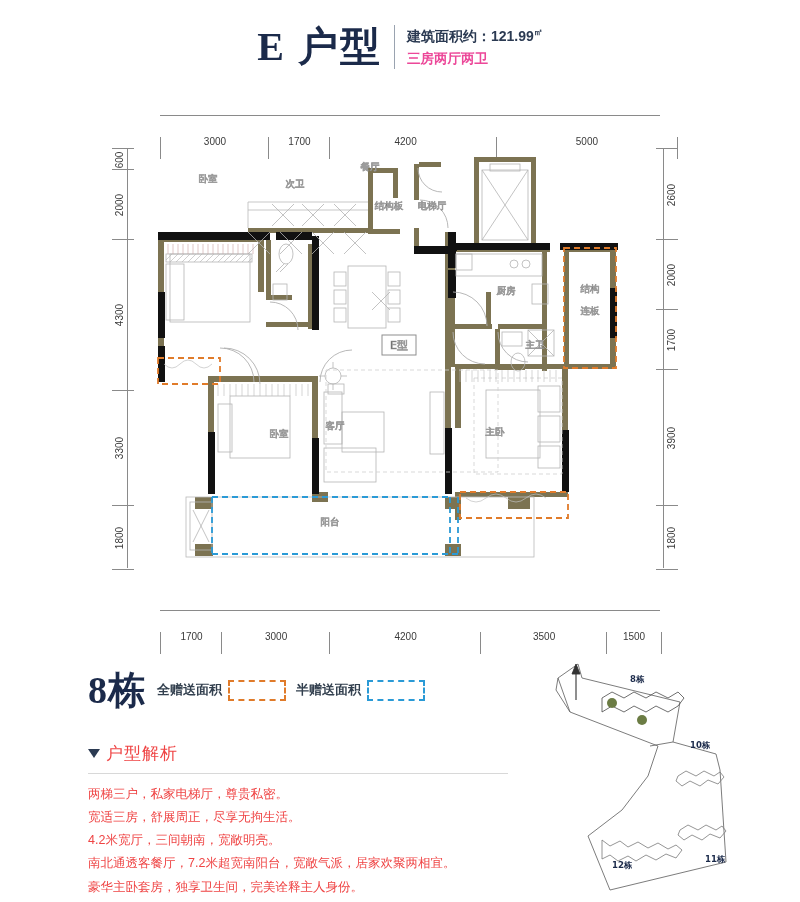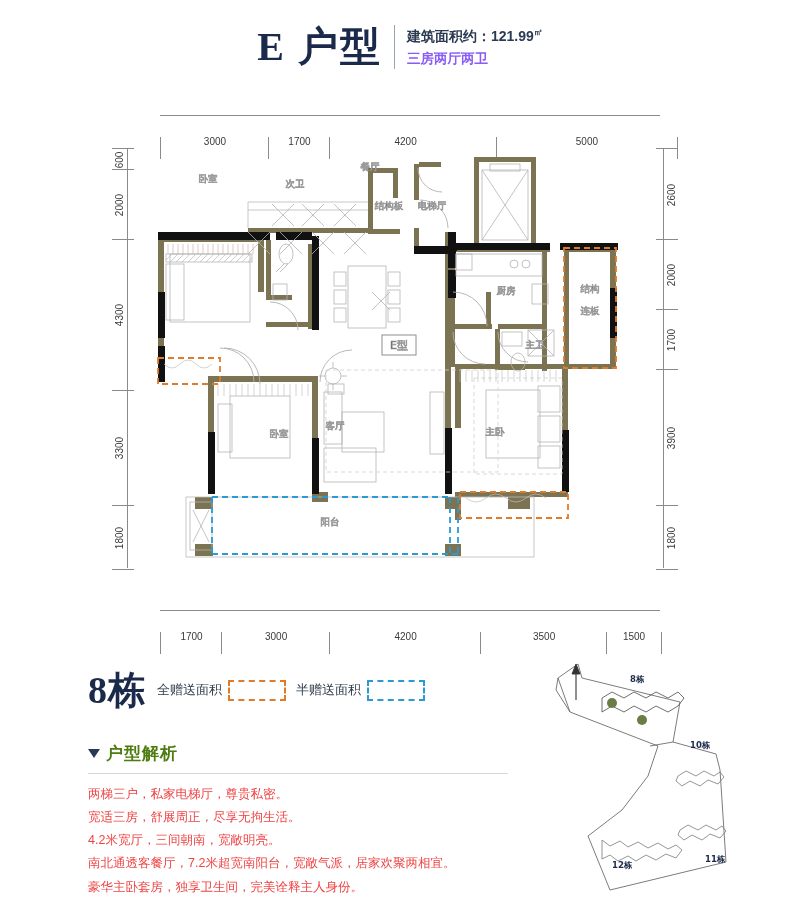--- a/index.html
+++ b/index.html
@@ -14,21 +14,21 @@
   .header{position:absolute;left:0;top:16px;width:800px;height:62px;
           display:flex;justify-content:center;align-items:center;}
   .hdr-inner{display:flex;align-items:center;gap:12px;justify-content:center;}
   .hdr-title{font-family:"Liberation Serif","DejaVu Serif",serif;
              font-size:40px;font-weight:700;color:#1b2a4a;letter-spacing:2px;
              line-height:1;white-space:nowrap;}
   .hdr-sep{width:1px;height:44px;background:#9aa3b0;}
   .hdr-right{display:flex;flex-direction:column;justify-content:center;gap:5px;}
   .hdr-area{font-size:14px;color:#2b3a52;font-weight:600;white-space:nowrap;}
   .hdr-area sup{font-size:9px;vertical-align:super;}
-  .hdr-rooms{font-size:13.5px;color:#8b5cf6;font-weight:600;white-space:nowrap;}
+  .hdr-rooms{font-size:13.5px;color:#ec4899;font-weight:600;white-space:nowrap;}
 
   
   .plan{position:absolute;left:100px;top:100px;width:600px;height:530px;}
 
   
   .dim-row{position:absolute;height:22px;}
   .dim-seg{position:absolute;top:0;height:22px;border-left:1px solid #8a8a8a;margin-top:37px;}
   .dim-seg:last-child{border-right:1px solid #8a8a8a;}
   .dim-line{position:absolute;left:0;right:0;top:15px;height:1px;background:#8a8a8a;}
   .dim-val{position:absolute;left:0;right:0;top:-1px;text-align:center;
@@ -46,31 +46,31 @@
   
   .fp{position:absolute;left:40px;top:32px;width:520px;height:450px;}
   .fp svg{display:block;}
 
   
   .legend{position:absolute;left:88px;top:660px;width:420px;height:60px;
           display:flex;align-items:center;gap:10px;}
   .bld{font-family:"Liberation Serif","DejaVu Serif",serif;font-size:38px;
        font-weight:700;color:#1b2a4a;line-height:1;letter-spacing:1px;}
   .leg-item{display:flex;align-items:center;gap:6px;}
-  .leg-lbl{font-size:13px;font-weight:400;color:#33404f;white-space:nowrap;}
+  .leg-lbl{font-size:13px;font-weight:700;color:#33404f;white-space:nowrap;}
   .swatch{width:54px;height:17px;}
   .swatch.full{border:2px dashed #e07b2a;}
   .swatch.half{border:2px dashed #2a9ad6;}
 
   
   .analysis{position:absolute;left:88px;top:742px;width:420px;}
   .an-head{display:flex;align-items:center;gap:6px;padding-bottom:6px;}
   .tri{width:0;height:0;border-left:6px solid transparent;border-right:6px solid transparent;
        border-top:9px solid #2b3a52;}
-  .an-title{font-size:17px;font-weight:700;color:#4d7c0f;
+  .an-title{font-size:17px;font-weight:400;color:#ef4444;
             font-family:"Liberation Serif","DejaVu Serif",serif;letter-spacing:1px;}
   .an-rule{height:1px;background:#d8d8d8;margin:2px 0 9px 0;}
   .an-line{font-size:12.5px;color:#ef4444;line-height:1.85;white-space:nowrap;}
 
   
   .sitemap{position:absolute;left:530px;top:650px;width:260px;height:250px;}
 
   
 </style>
 </head>

